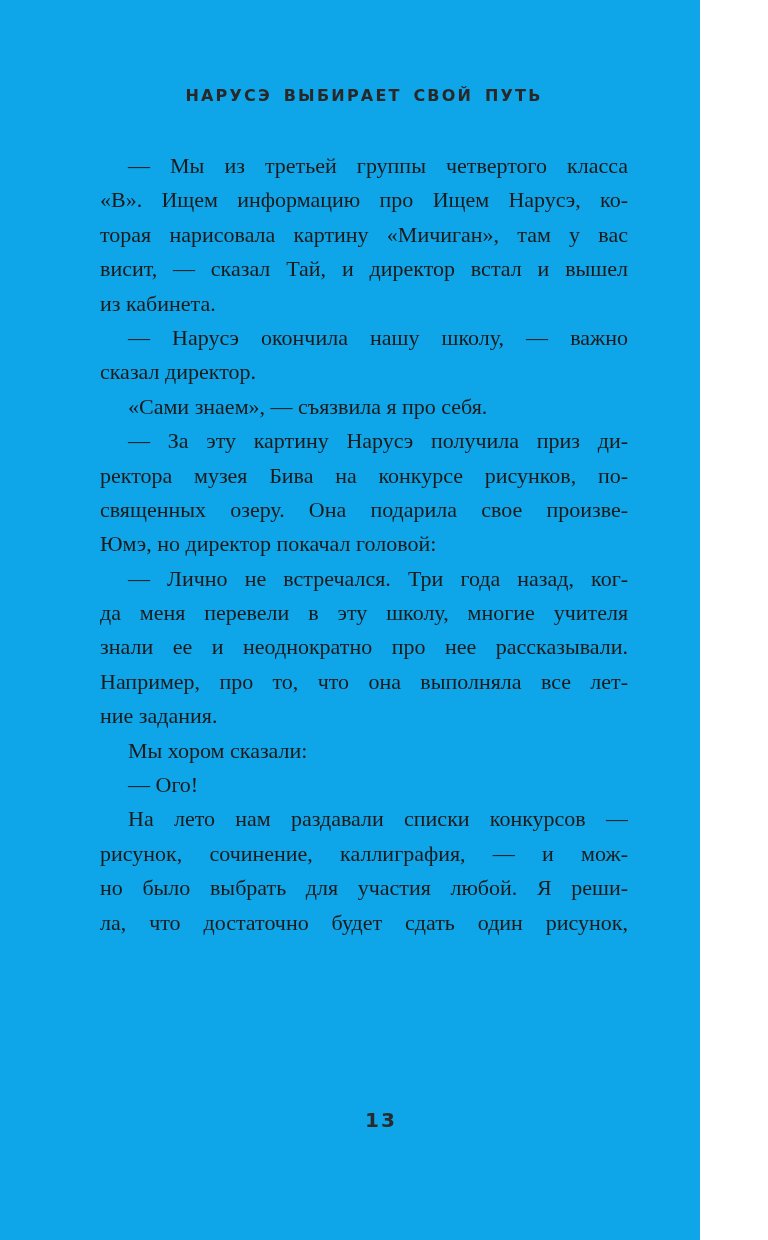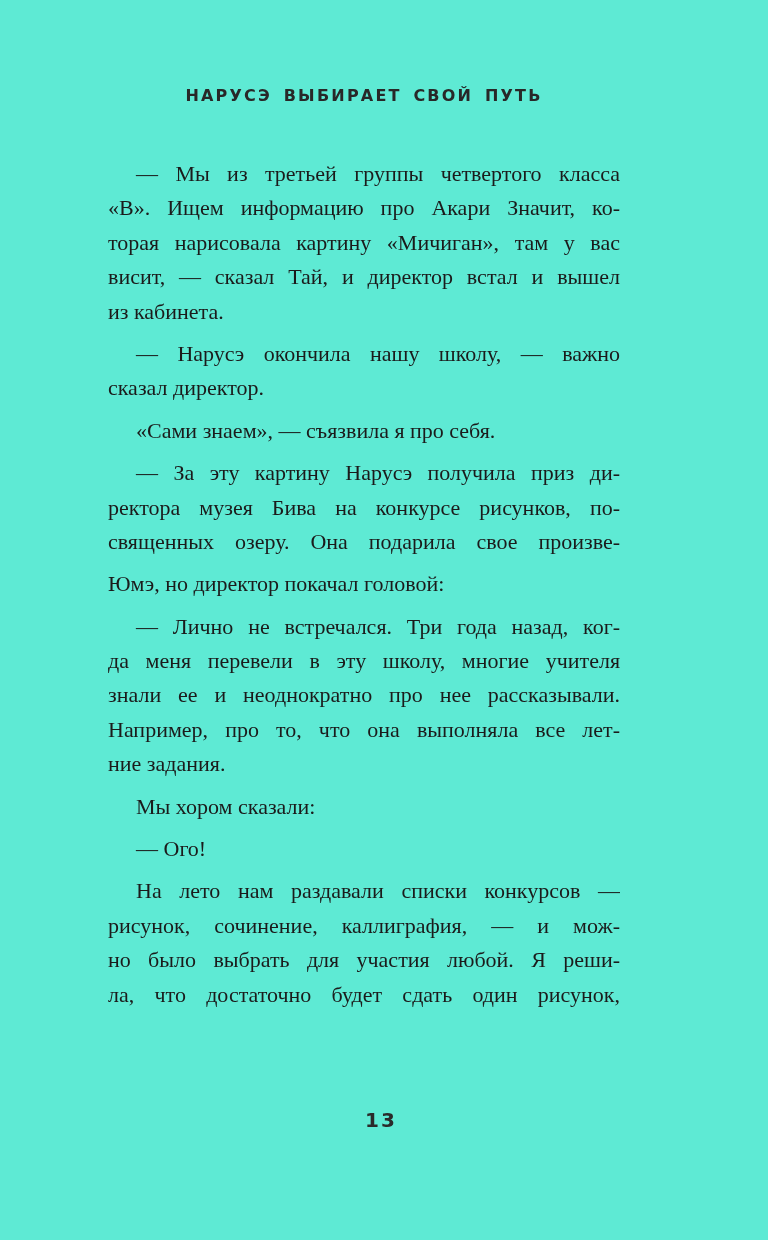--- a/index.html
+++ b/index.html
@@ -2,23 +2,23 @@
 <html><head>
 <meta charset="utf-8">
 <style>
   html, body {
     margin: 0;
     padding: 0;
     background: #ffffff;
   }
   .page {
     position: relative;
-    width: 768px;
+    width: 700px;
     height: 1240px;
-    background: #5eead4;
+    background: #0ea5e9;
     overflow: hidden;
     font-family: "Liberation Serif", "DejaVu Serif", serif;
   }
   .running-header {
     position: absolute;
     top: 86px;
     left: 100px;
     width: 528px;
     text-align: center;
     font-family: "DejaVu Sans", "Liberation Sans", sans-serif;
@@ -32,21 +32,21 @@
   .page-text {
     position: absolute;
     top: 149px;
     left: 100px;
     width: 528px;
     font-size: 22px;
     line-height: 34.4px;
     color: #1b1b1b;
   }
   .paragraph {
-    margin: 8px;
+    margin: 0;
   }
   .text-line {
     text-align: justify;
     text-align-last: justify;
     -moz-text-align-last: justify;
     white-space: normal;
     overflow: hidden;
     height: 34.4px;
   }
   .text-line.first {
@@ -71,21 +71,21 @@
 </style>
 </head>
 <body>
 
 <div class="page">
   <div class="running-header">НАРУСЭ ВЫБИРАЕТ СВОЙ ПУТЬ</div>
 
   <div class="page-text">
       <div class="paragraph">
         <div class="text-line first">— Мы из третьей группы четвертого класса</div>
-        <div class="text-line">«В». Ищем информацию про Акари Значит, ко-</div>
+        <div class="text-line">«В». Ищем информацию про Ищем Нарусэ, ко-</div>
         <div class="text-line">торая нарисовала картину «Мичиган», там у вас</div>
         <div class="text-line">висит, — сказал Тай, и директор встал и вышел</div>
         <div class="text-line endpara">из кабинета.</div>
       </div>
       <div class="paragraph">
         <div class="text-line first">— Нарусэ окончила нашу школу, — важно</div>
         <div class="text-line endpara">сказал директор.</div>
       </div>
       <div class="paragraph">
         <div class="text-line first endpara">«Сами знаем», — съязвила я про себя.</div>

